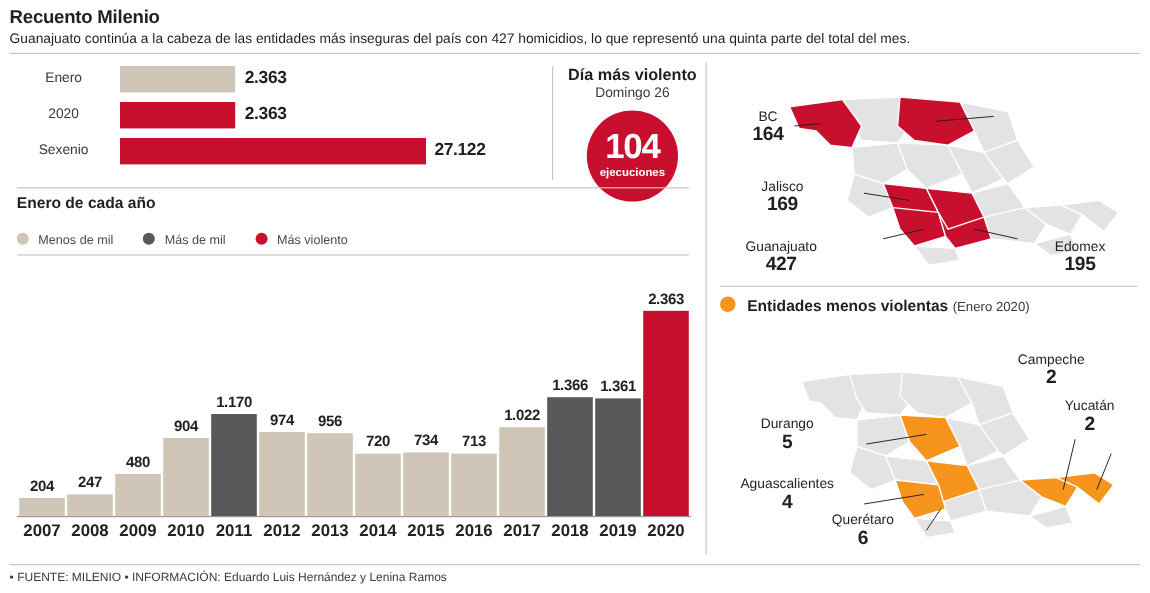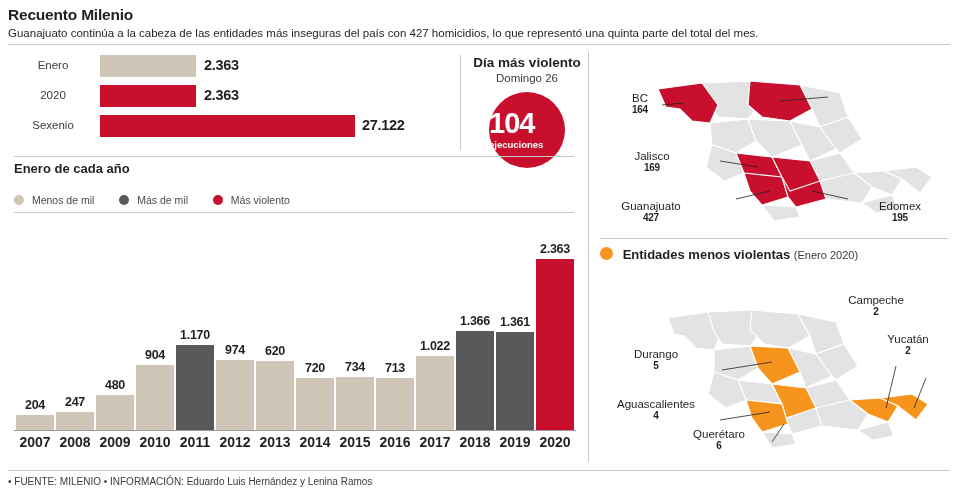--- a/index.html
+++ b/index.html
@@ -96,41 +96,41 @@
     background: #c8c8c8;
   }
   .dia {
     position: absolute; left: 468px; top: 55px; width: 118px; text-align: center;
   }
   .dia .h { font-size: 13.5px; font-weight: bold; }
   .dia .s { font-size: 11.5px; color: #3b3b3b; margin-top: 2px; }
   .circle {
     width: 76px; height: 76px; border-radius: 50%;
     background: #c8102e; color: #fff; margin: 8px auto 0;
-    display: flex; flex-direction: column; align-items: flex-start; justify-content: center;
+    display: flex; flex-direction: column; align-items: center; justify-content: center;
   }
   .circle .n { font-size: 29px; font-weight: bold; line-height: 0.95; letter-spacing: -1px; }
   .circle .t { font-size: 9.5px; font-weight: bold; margin-top: 1px; }
 
   
   .divider-v2 {
     position: absolute; left: 588px; top: 52px; width: 1px; height: 410px;
     background: #c8c8c8;
   }
   .r-head { position: absolute; font-size: 13px; font-weight: bold; }
   .r-head .dot {
     display: inline-block; width: 13px; height: 13px; border-radius: 50%;
     margin-right: 6px; vertical-align: -1px;
   }
   .r-head .paren { font-weight: normal; font-size: 11px; color: #3b3b3b; }
 
   .maparea { position: absolute; }
   .callout { position: absolute; text-align: center; }
   .callout .name { font-size: 11.5px; color: #231f20; white-space: nowrap; }
-  .callout .num { font-size: 10px; font-weight: bold; letter-spacing: -0.3px; }
+  .callout .num { font-size: 16px; font-weight: bold; letter-spacing: -0.3px; }
 
   .rule-mapmid {
     position: absolute; left: 600px; top: 238px; width: 348px; height: 1px;
     background: #c8c8c8;
   }
 
   
   .rule-bot {
     position: absolute; left: 8px; top: 470px; width: 942px; height: 1px;
     background: #c8c8c8;
@@ -217,21 +217,21 @@
         <div class="col" style="left: 162px;">
           <div class="bar" style="height: 85px; background: rgb(88, 89, 91);"></div>
           <div class="vlabel" style="bottom: 88px;">1.170</div>
         </div>
         <div class="col" style="left: 202px;">
           <div class="bar" style="height: 70px; background: rgb(207, 198, 184);"></div>
           <div class="vlabel" style="bottom: 73px;">974</div>
         </div>
         <div class="col" style="left: 242px;">
           <div class="bar" style="height: 69px; background: rgb(207, 198, 184);"></div>
-          <div class="vlabel" style="bottom: 72px;">620</div>
+          <div class="vlabel" style="bottom: 72px;">956</div>
         </div>
         <div class="col" style="left: 282px;">
           <div class="bar" style="height: 52px; background: rgb(207, 198, 184);"></div>
           <div class="vlabel" style="bottom: 55px;">720</div>
         </div>
         <div class="col" style="left: 322px;">
           <div class="bar" style="height: 53px; background: rgb(207, 198, 184);"></div>
           <div class="vlabel" style="bottom: 56px;">734</div>
         </div>
         <div class="col" style="left: 362px;">

